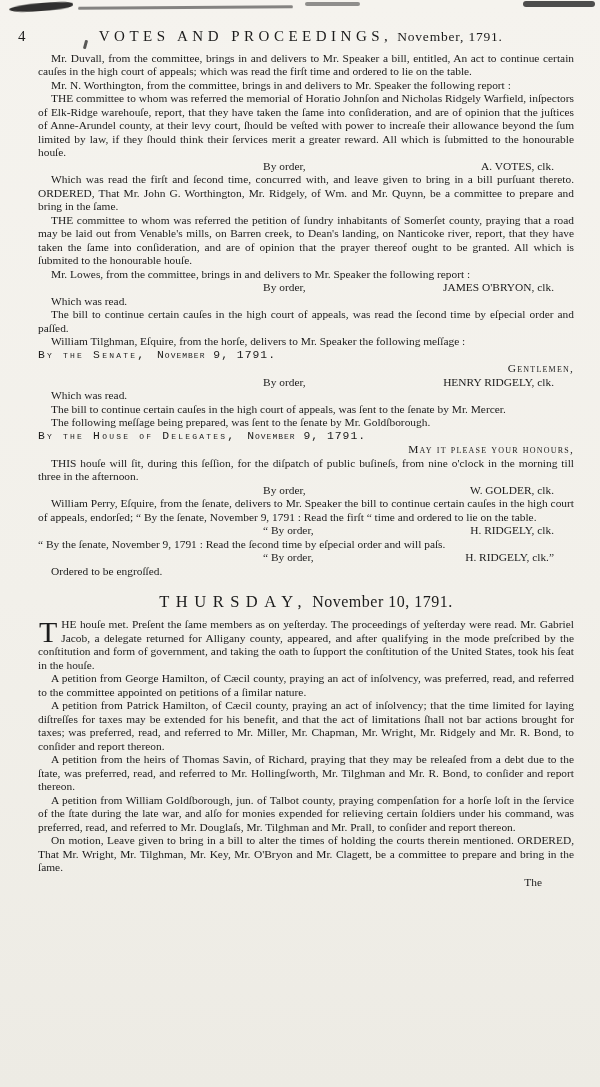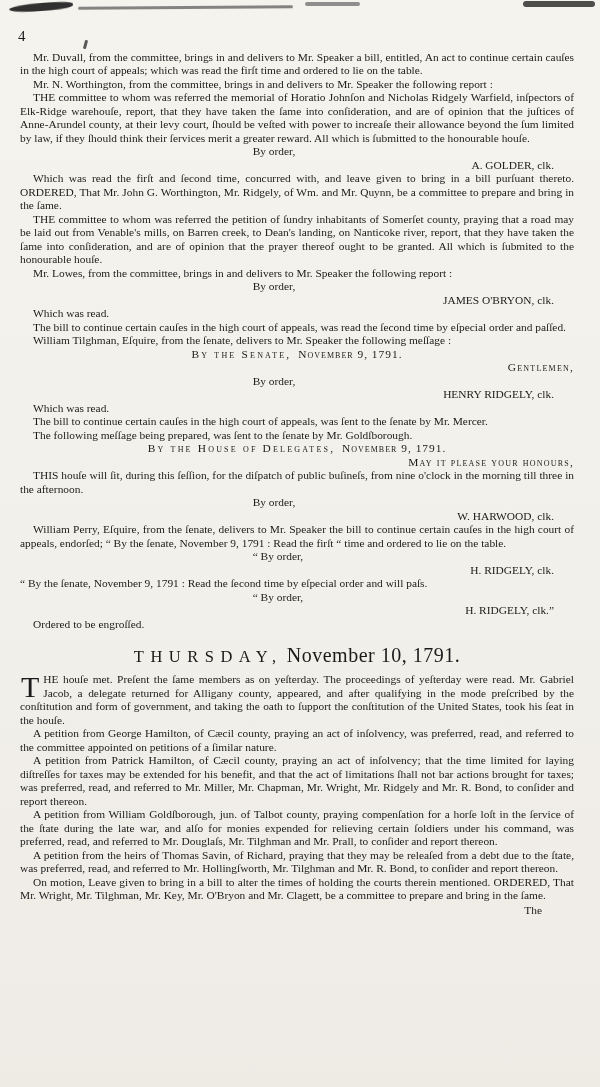--- a/index.html
+++ b/index.html
@@ -10,35 +10,35 @@
     font-family:"Liberation Serif","DejaVu Serif",serif;
     font-size:11.4px;line-height:13.5px;
   }
   
   .header{display:flex;align-items:baseline;padding:30px 24px 7px 18px;}
   .pageno{font-size:15px;}
   .title{flex:1;text-align:center;white-space:nowrap;}
   .title-caps{font-size:15px;letter-spacing:4.5px;}
   .title-rest{font-size:13.5px;letter-spacing:.8px;margin-left:2px;}
   
-  .textbody{padding:0 26px 0 20px;text-align:justify;}
+  .textbody{padding:0 26px 0 38px;text-align:justify;}
   p{margin:0;}
   .p{text-indent:13px;}
   .noind{text-indent:0;}
-  .byorder{display:flex;text-indent:0;flex-direction:column;}
+  .byorder{display:flex;text-indent:0;}
   .bo-label{margin-left:42%;white-space:nowrap;}
   .bo-name{margin-left:auto;margin-right:20px;white-space:nowrap;}
-  .msg-heading{text-align:center;font-variant:small-caps;text-indent:0;}
+  .msg-heading{font-variant:small-caps;text-indent:0;font-family:Liberation Mono, monospace;}
   .mh-caps{letter-spacing:2.2px;}
   .mh-rest{letter-spacing:1px;margin-left:4px;}
   .salutation{font-variant:small-caps;letter-spacing:1.2px;text-indent:8px;text-align:right;}
   .center-line{text-align:center;text-indent:0;}
   .day-heading{margin:15px 0 7px;text-align:center;font-weight:normal;font-size:16.5px;line-height:18px;}
   .dh-caps{letter-spacing:6.5px;}
-  .dh-rest{font-size:20px;letter-spacing:.5px;}
+  .dh-rest{font-size:16px;letter-spacing:.5px;}
   .dropcap-p{text-indent:0;}
   .dropcap{float:left;font-size:30px;line-height:24px;padding:2px 4px 0 1px;}
   .catchword{text-align:right;margin-right:32px;margin-top:1px;}
   
   .art{position:absolute;background:#161616;}
   .art-1{top:3px;left:9px;width:64px;height:8px;border-radius:60% 40% 50% 50%;transform:rotate(-4deg);opacity:.88;filter:blur(.4px);}
   .art-2{top:6px;left:78px;width:215px;height:3px;border-radius:2px;transform:rotate(-.4deg);opacity:.5;filter:blur(.3px);}
   .art-3{top:2px;left:305px;width:55px;height:4px;border-radius:2px;opacity:.45;filter:blur(.4px);}
   .art-4{top:1px;left:523px;width:72px;height:6px;border-radius:3px;opacity:.75;filter:blur(.4px);}
   .art-5{top:40px;left:84px;width:3px;height:9px;border-radius:1px;transform:rotate(15deg);opacity:.7;}
@@ -49,45 +49,49 @@
 <div class="page">
 
   <div class="art art-1"></div>
   <div class="art art-2"></div>
   <div class="art art-3"></div>
   <div class="art art-4"></div>
   <div class="art art-5"></div>
 
   <div class="header">
     <span class="pageno">4</span>
+    <span class="title">
+      <span class="title-caps">VOTES AND PROCEEDINGS,</span>
+      <span class="title-rest">November, 1791.</span>
+    </span>
   </div>
 
   <div class="textbody">
 
     <p class="p">Mr. Duvall, from the committee, brings in and delivers to Mr. Speaker a bill, entitled, An act to continue certain cauſes in the high court of appeals; which was read the firſt time and ordered to lie on the table.</p>
     <p class="p">Mr. N. Worthington, from the committee, brings in and delivers to Mr. Speaker the following report :</p>
     <p class="p">THE committee to whom was referred the memorial of Horatio Johnſon and Nicholas Ridgely Warfield, inſpectors of Elk-Ridge warehouſe, report, that they have taken the ſame into conſideration, and are of opinion that the juſtices of Anne-Arundel county, at their levy court, ſhould be veſted with power to increaſe their allowance beyond the ſum limited by law, if they ſhould think their ſervices merit a greater reward.  All which is ſubmitted to the honourable houſe.</p>
 
     <p class="byorder">
       <span class="bo-label">By order,</span>
-      <span class="bo-name">A. GOLDER, clk.</span>
+      <span class="bo-name">A. VOTES, clk.</span>
     </p>
 
     <p class="p">Which was read the firſt and ſecond time, concurred with, and leave given to bring in a bill purſuant thereto.  ORDERED, That Mr. John G. Worthington, Mr. Ridgely, of Wm. and Mr. Quynn, be a committee to prepare and bring in the ſame.</p>
     <p class="p">THE committee to whom was referred the petition of ſundry inhabitants of Somerſet county, praying that a road may be laid out from Venable's mills, on Barren creek, to Dean's landing, on Nanticoke river, report, that they have taken the ſame into conſideration, and are of opinion that the prayer thereof ought to be granted.  All which is ſubmited to the honourable houſe.</p>
     <p class="p">Mr. Lowes, from the committee, brings in and delivers to Mr. Speaker the following report :</p>
 
     <p class="byorder">
       <span class="bo-label">By order,</span>
       <span class="bo-name">JAMES O'BRYON, clk.</span>
     </p>
 
     <p class="p">Which was read.</p>
     <p class="p">The bill to continue certain cauſes in the high court of appeals, was read the ſecond time by eſpecial order and paſſed.</p>
-    <p class="p">William Tilghman, Eſquire, from the ſenate, delivers to Mr. Speaker the following meſſage :</p>
+    <p class="p">William Tilghman, Eſquire, from the horſe, delivers to Mr. Speaker the following meſſage :</p>
 
     <p class="msg-heading">
       <span class="mh-caps">By the Senate,</span>
       <span class="mh-rest">November 9, 1791.</span>
     </p>
 
     <p class="salutation">Gentlemen,</p>
 
     <p class="byorder">
       <span class="bo-label">By order,</span>
@@ -101,21 +105,21 @@
     <p class="msg-heading">
       <span class="mh-caps">By the House of Delegates,</span>
       <span class="mh-rest">November 9, 1791.</span>
     </p>
 
     <p class="salutation">May it please your honours,</p>
     <p class="p">THIS houſe will ſit, during this ſeſſion, for the diſpatch of public buſineſs, from nine o'clock in the morning till three in the afternoon.</p>
 
     <p class="byorder">
       <span class="bo-label">By order,</span>
-      <span class="bo-name">W. HARWOOD, clk.</span>
+      <span class="bo-name">W. GOLDER, clk.</span>
     </p>
 
     <p class="p">William Perry, Eſquire, from the ſenate, delivers to Mr. Speaker the bill to continue certain cauſes in the high court of appeals, endorſed; “ By the ſenate, November 9, 1791 : Read the firſt “ time and ordered to lie on the table.</p>
 
     <p class="byorder">
       <span class="bo-label">“ By order,</span>
       <span class="bo-name">H. RIDGELY, clk.</span>
     </p>
 
     <p class="p noind">“ By the ſenate, November 9, 1791 :  Read the ſecond time by eſpecial order and will paſs.</p>
@@ -131,20 +135,20 @@
       <span class="dh-caps">THURSDAY,</span>
       <span class="dh-rest">November 10, 1791.</span>
     </h2>
 
     <p class="p dropcap-p">
       <span class="dropcap">T</span><span>HE houſe met.  Preſent the ſame members as on yeſterday.  The proceedings of yeſterday were read.  Mr. Gabriel Jacob, a delegate returned for Alligany county, appeared, and after qualifying in the mode preſcribed by the conſtitution and form of government, and taking the oath to ſupport the conſtitution of the United States, took his ſeat in the houſe.</span>
     </p>
 
     <p class="p">A petition from George Hamilton, of Cæcil county, praying an act of inſolvency, was preferred, read, and referred to the committee appointed on petitions of a ſimilar nature.</p>
     <p class="p">A petition from Patrick Hamilton, of Cæcil county, praying an act of inſolvency; that the time limited for laying diſtreſſes for taxes may be extended for his benefit, and that the act of limitations ſhall not bar actions brought for taxes; was preferred, read, and referred to Mr. Miller, Mr. Chapman, Mr. Wright, Mr. Ridgely and Mr. R. Bond, to conſider and report thereon.</p>
+    <p class="p">A petition from the heirs of Thomas Savin, of Richard, praying that they may be releaſed from a debt due to the ſtate, was preferred, read, and referred to Mr. Hollingſworth, Mr. Tilghman and Mr. R. Bond, to conſider and report thereon.</p>
     <p class="p">A petition from William Goldſborough, jun. of Talbot county, praying compenſation for a horſe loſt in the ſervice of the ſtate during the late war, and alſo for monies expended for relieving certain ſoldiers under his command, was preferred, read, and referred to Mr. Douglaſs, Mr. Tilghman and Mr. Prall, to conſider and report thereon.</p>
-    <p class="p">A petition from the heirs of Thomas Savin, of Richard, praying that they may be releaſed from a debt due to the ſtate, was preferred, read, and referred to Mr. Hollingſworth, Mr. Tilghman and Mr. R. Bond, to conſider and report thereon.</p>
     <p class="p">On motion, Leave given to bring in a bill to alter the times of holding the courts therein mentioned.  ORDERED, That Mr. Wright, Mr. Tilghman, Mr. Key, Mr. O'Bryon and Mr. Clagett, be a committee to prepare and bring in the ſame.</p>
 
     <p class="catchword">The</p>
 
   </div>
 </div>
 
 </body></html>

